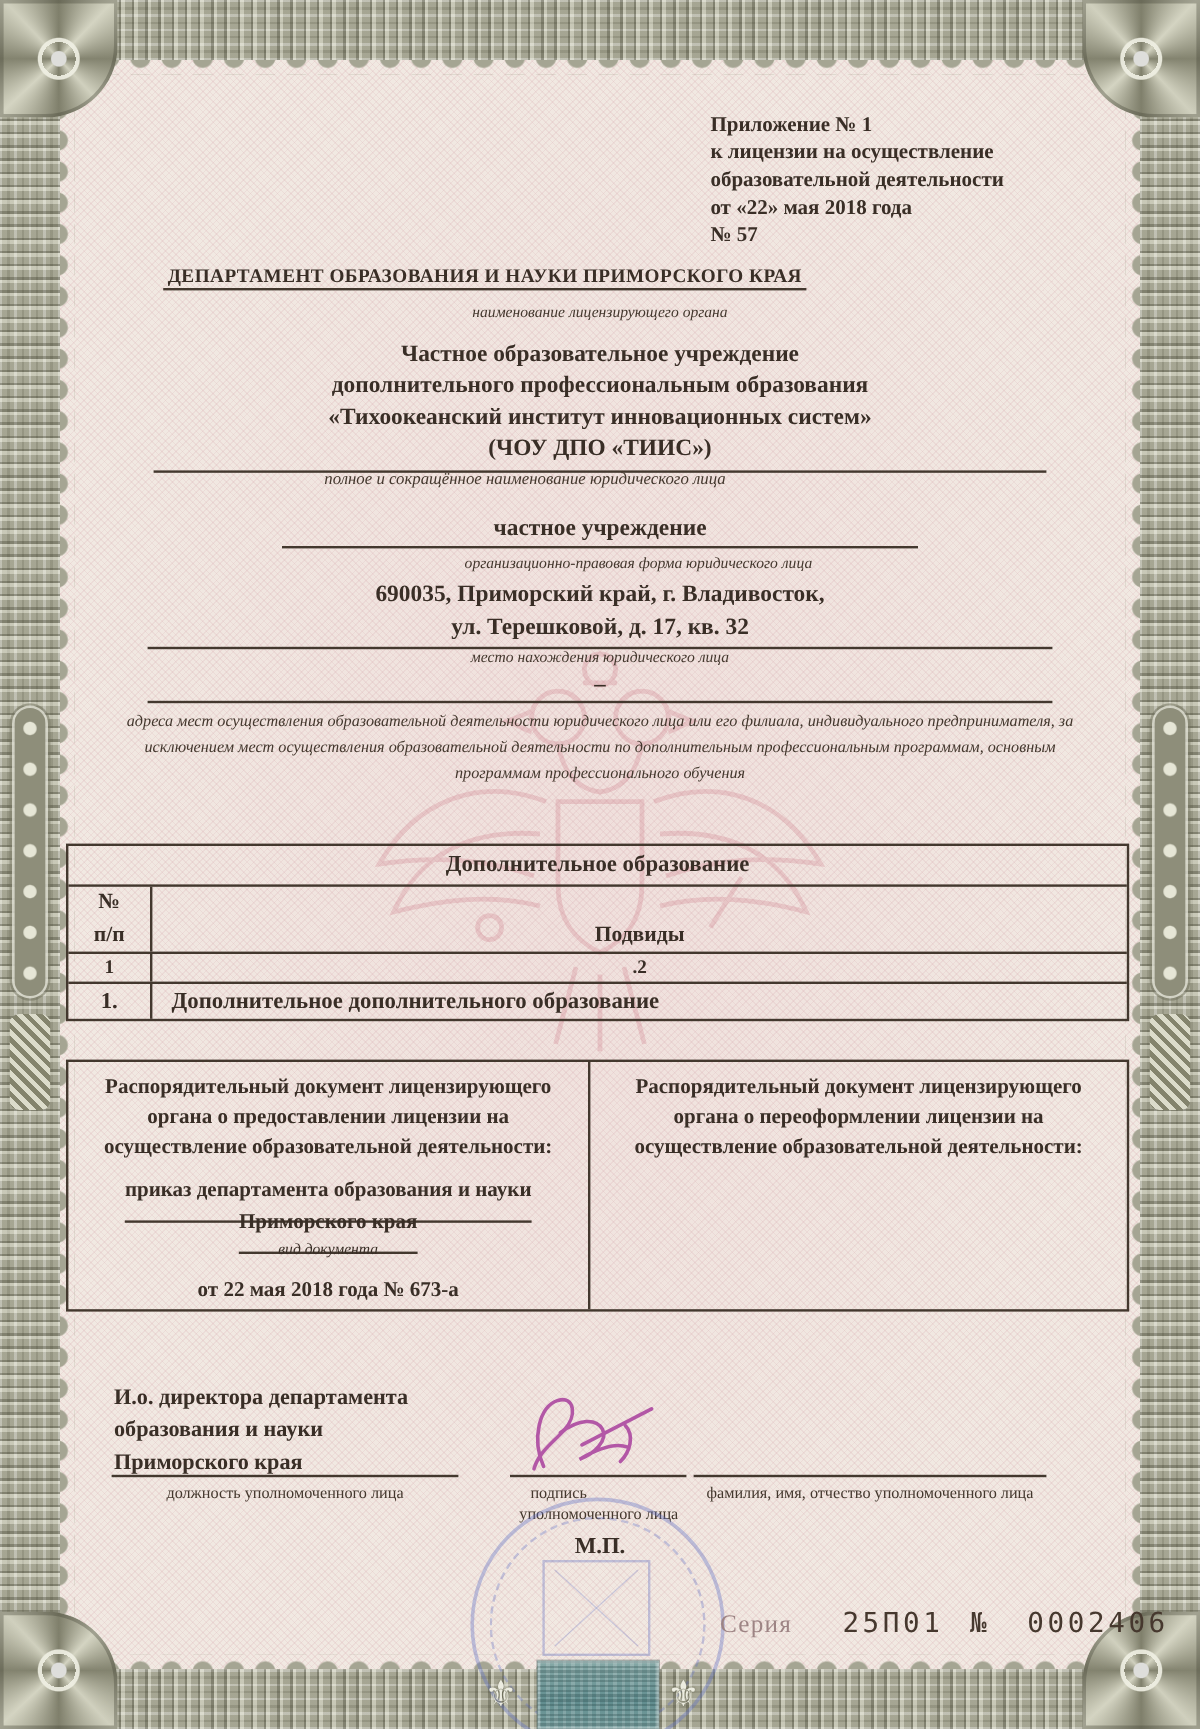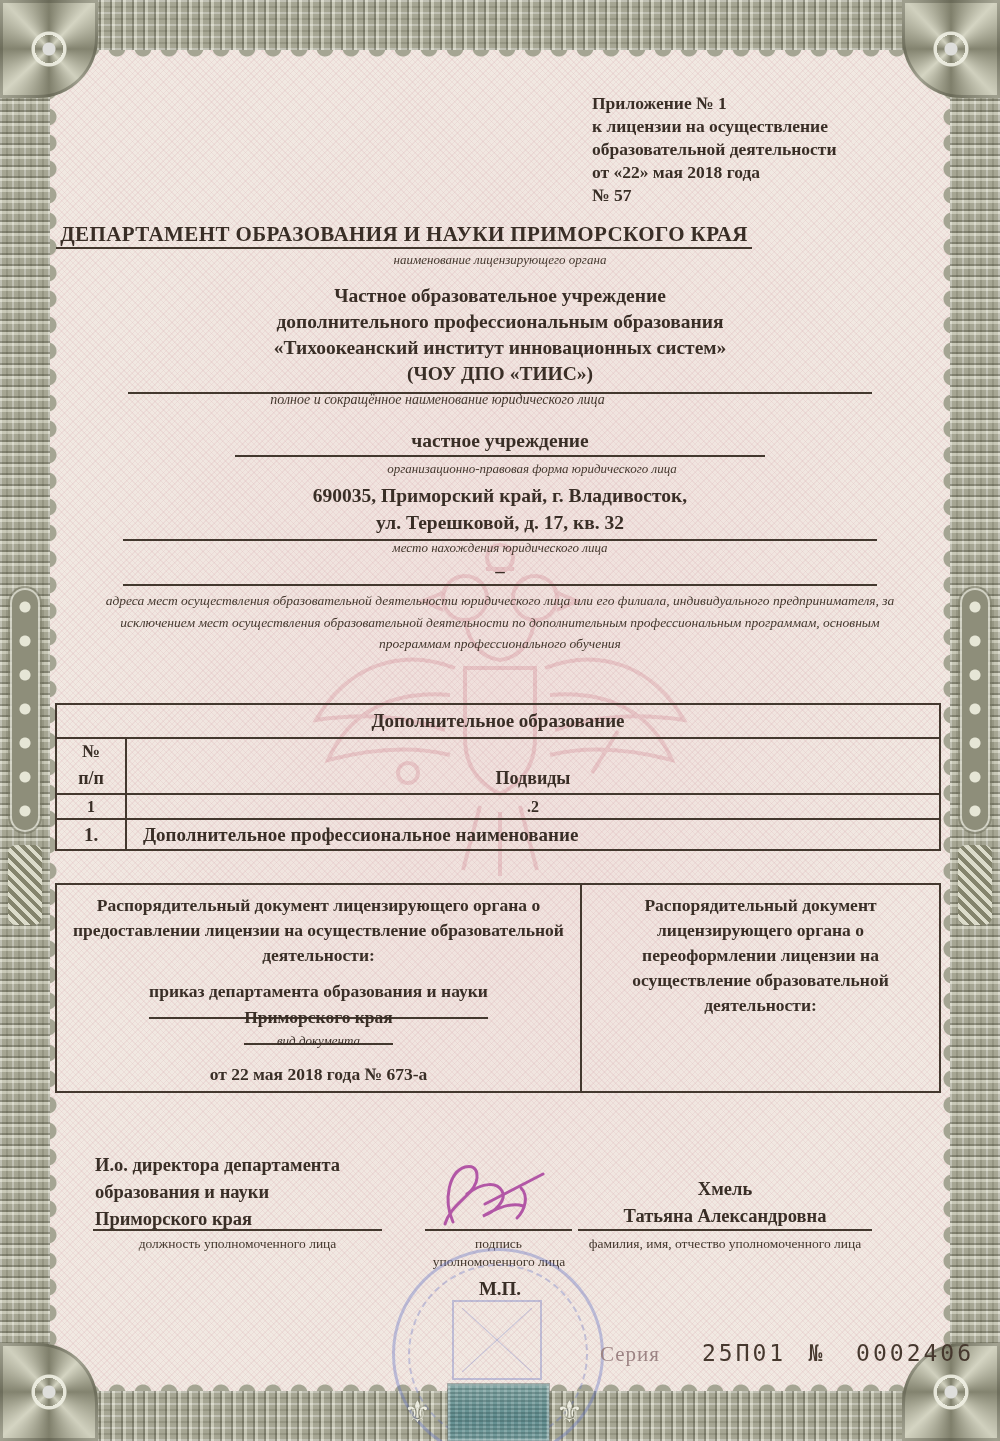--- a/index.html
+++ b/index.html
@@ -65,21 +65,21 @@
   .b { font-weight:bold; }
   .ctr { text-align:center; }
   .cap { font-style:italic; font-size:13px; color:#43372d; }
   .cap-up { font-size:13.5px; color:#43372d; }
   .rule { position:absolute; border-bottom:2px solid #43382e; }
 
   
   .appendix { left:592px; top:92px; width:360px; font-size:17.5px; line-height:23px; font-weight:bold; }
 
   
-  .authority { left:0; top:222px; width:808px; font-size:21px; letter-spacing:.4px; }
+  .authority { left:0; top:222px; width:808px; font-size:16px; letter-spacing:.4px; }
   .authority-caption { left:0; top:252px; width:1000px; }
 
   
   .org { left:128px; top:283px; width:744px; font-size:19.5px; line-height:26px; border-bottom:2px solid #43382e; padding-bottom:5px; }
   .org-caption { left:0; top:392px; width:875px; font-size:14px; }
 
   
   .legal { left:235px; top:430px; width:530px; font-size:19.5px; border-bottom:2px solid #43382e; padding-bottom:3px; }
   .legal-caption { left:0; top:461px; width:1000px;padding-left:32px; }
 
@@ -101,37 +101,37 @@
   .hdr-row { height:54px; font-weight:bold; font-size:18px; }
   .hdr-row .cell-n { padding:2px 0 4px; }
   .hdr-row .cell-v { align-items:flex-end; padding-bottom:4px; }
   .idx-row { height:23px; font-weight:bold; font-size:16px; }
   .data-row { height:29px; font-weight:bold; font-size:19px; }
   .data-row .cell-v { justify-content:flex-start; padding-left:16px; }
 
   
   .orders { left:55px; top:883px; width:882px; height:206px; border:2px solid #43382e; display:flex; }
   .ord-cell { box-sizing:border-box; padding:8px 14px 0; }
-  .ord-left { width:525px; border-right:2px solid #43382e; }
+  .ord-left { width:435px; border-right:2px solid #43382e; }
   .ord-right { flex:1; }
   .ord-heading { font-weight:bold; font-size:17.5px; line-height:25px; text-align:center; }
   .ord-doc { margin-top:10px; text-align:center; font-weight:bold; font-size:17.5px; line-height:26px; }
   .ord-doc span { border-bottom:2px solid #43382e; padding-bottom:16px; }
   .ord-cap { text-align:center; font-style:italic; font-size:13px; margin-top:3px; }
   .ord-details { text-align:center; font-weight:bold; font-size:17.5px; margin-top:15px; }
 
   
   .pos-lines { left:95px; top:1152px; width:330px; font-size:18.5px; font-weight:bold; line-height:27px; }
   .sig-svg { left:425px; top:1158px; width:150px; height:72px; }
   .name-lines { left:578px; top:1176px; width:294px; font-size:18.5px; font-weight:bold; line-height:27px; text-align:center; }
   .rule-pos { left:93px; top:1229px; width:289px; }
   .rule-sig { left:425px; top:1229px; width:147px; }
   .rule-name { left:578px; top:1229px; width:294px; }
   .cap-pos { left:93px; top:1236px; width:289px; text-align:center; }
-  .cap-sig1 { left:425px; top:1236px; width:147px; text-align:center; }
+  .cap-sig1 { left:442px; top:1236px; width:147px; text-align:left; }
   .cap-sig2 { left:380px; top:1254px; width:238px; text-align:center; }
   .cap-name { left:578px; top:1236px; width:294px; text-align:center; }
   .mp { left:440px; top:1278px; width:120px; text-align:center; font-weight:bold; font-size:19px; }
 
   
   .stamp { left:392px; top:1248px; width:206px; height:206px; border-radius:50%;
     border:3px solid rgba(98,112,196,.38); }
   .stamp::before { content:""; position:absolute; inset:13px; border-radius:50%;
     border:2px dashed rgba(98,112,196,.33); }
   .stamp-square { position:absolute; left:452px; top:1300px; width:86px; height:76px;
@@ -244,21 +244,21 @@
         <span>п/п</span>
       </div>
       <div class="cell-v">Подвиды</div>
     </div>
     <div class="tbl-row idx-row">
       <div class="cell-n" style="justify-content:center;">1</div>
       <div class="cell-v">.2</div>
     </div>
     <div class="tbl-row data-row">
       <div class="cell-n" style="justify-content:center;">1.</div>
-      <div class="cell-v">Дополнительное профессиональное наименование</div>
+      <div class="cell-v">Дополнительное дополнительного образование</div>
     </div>
   </div>
 
   <div class="abs orders">
     <div class="ord-cell ord-left">
       <div class="ord-heading">Распорядительный документ лицензирующего органа о предоставлении лицензии на осуществление образовательной деятельности:</div>
       <div class="ord-doc">
         <div><span>приказ департамента образования и науки</span></div>
         <div><span>Приморского края</span></div>
       </div>
@@ -278,24 +278,20 @@
 
   <svg class="abs sig-svg" viewBox="0 0 150 72">
     <g fill="none" stroke="#a83f9d" stroke-width="3" stroke-linecap="round" opacity="0.85">
       <path d="M28 64 C18 42 24 14 40 9 C54 5 56 22 45 34 C36 44 24 52 20 66"></path>
       <path d="M42 36 C58 24 72 24 77 33 C82 42 70 54 58 58 C72 50 88 44 98 48"></path>
       <path d="M60 46 L118 16"></path>
       <path d="M96 30 C104 38 100 52 92 60"></path>
     </g>
   </svg>
 
-  <div class="abs name-lines">
-    <div>Хмель</div>
-    <div>Татьяна Александровна</div>
-  </div>
 
   <div class="rule rule-pos"></div>
   <div class="rule rule-sig"></div>
   <div class="rule rule-name"></div>
 
   <div class="abs cap-pos cap-up">должность уполномоченного лица</div>
   <div class="abs cap-sig1 cap-up">подпись</div>
   <div class="abs cap-sig2 cap-up">уполномоченного лица</div>
   <div class="abs cap-name cap-up">фамилия, имя, отчество уполномоченного лица</div>
 

